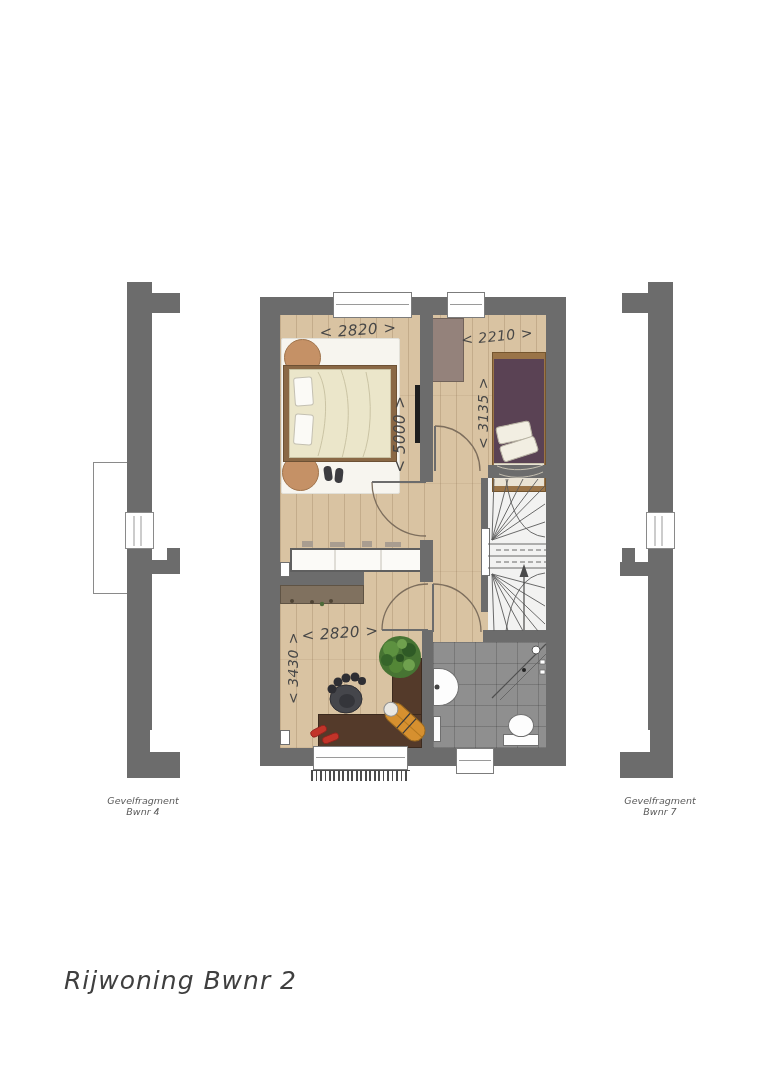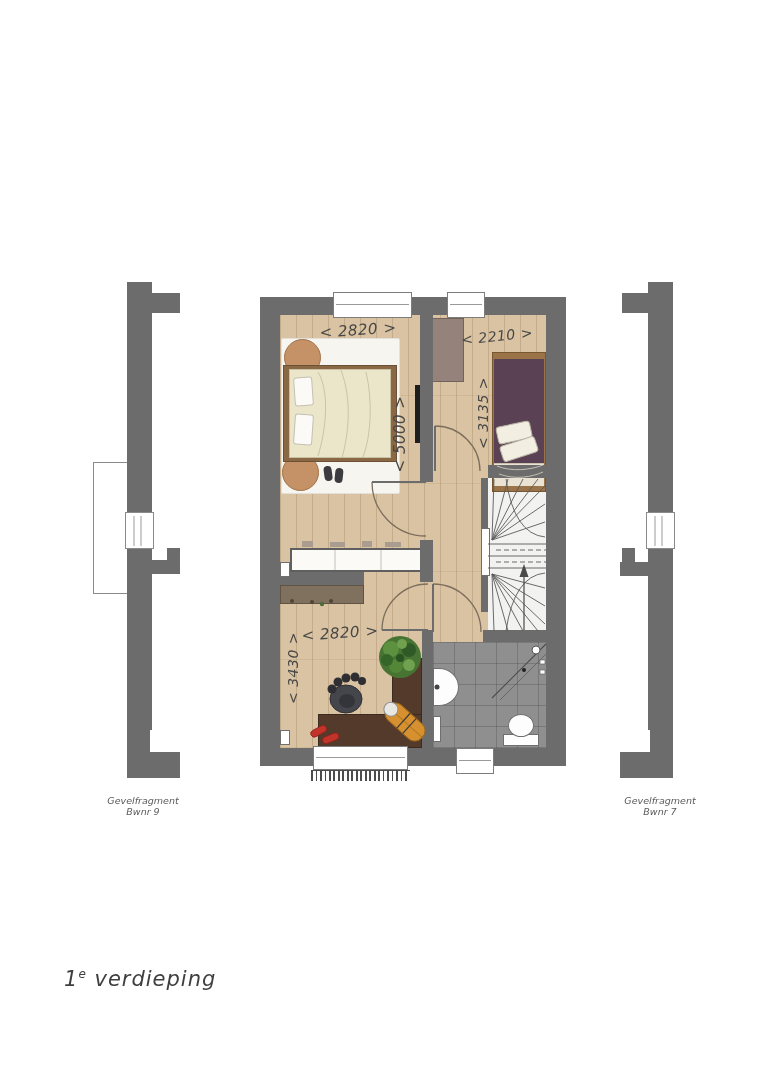--- a/index.html
+++ b/index.html
@@ -59,21 +59,21 @@
     <div class="fragwin abs" style="left:93px;top:462px;width:36px;height:132px;"></div>
     <div class="fragwall" style="left:127px;top:282px;width:25px;height:496px;"></div>
     <div class="fragwall" style="left:152px;top:293px;width:28px;height:20px;"></div>
     <div class="fragwin" style="left:125px;top:512px;width:29px;height:37px;"></div>
     <div class="fragwall" style="left:167px;top:548px;width:13px;height:14px;"></div>
     <div class="fragwall" style="left:152px;top:560px;width:28px;height:14px;"></div>
     <div class="niche" style="left:150px;top:730px;width:12px;height:22px;border:none;"></div>
     <div class="fragwall" style="left:152px;top:752px;width:28px;height:26px;"></div>
     <div class="fraglabel" style="left:143px;top:795px;">
       <div>Gevelfragment</div>
-      <div>Bwnr 9</div>
+      <div>Bwnr 4</div>
     </div>
   </div>
 
   <div class="layer">
     <div class="fragwall" style="left:648px;top:282px;width:25px;height:496px;"></div>
     <div class="fragwall" style="left:622px;top:293px;width:28px;height:20px;"></div>
     <div class="fragwin" style="left:646px;top:512px;width:29px;height:37px;"></div>
     <div class="fragwall" style="left:622px;top:548px;width:13px;height:14px;"></div>
     <div class="fragwall" style="left:620px;top:562px;width:28px;height:14px;"></div>
     <div class="niche" style="left:638px;top:730px;width:12px;height:22px;border:none;"></div>
@@ -257,16 +257,16 @@
   </svg>
 
   <div class="dim hand" style="left:318px;top:321px;width:80px;text-align:center;transform:rotate(-4deg);">&lt; 2820 &gt;</div>
   <div class="dim hand" style="left:457px;top:328px;width:80px;text-align:center;transform:rotate(-6deg);font-size:14px;">&lt; 2210 &gt;</div>
   <div class="dim hand" style="left:352px;top:425px;width:96px;text-align:center;transform:rotate(-90deg);">&lt; 5000 &gt;</div>
   <div class="dim hand" style="left:435px;top:405px;width:96px;text-align:center;transform:rotate(-90deg);font-size:14px;">&lt; 3135 &gt;</div>
   <div class="dim hand" style="left:300px;top:624px;width:80px;text-align:center;transform:rotate(-4deg);">&lt; 2820 &gt;</div>
   <div class="dim hand" style="left:245px;top:660px;width:96px;text-align:center;transform:rotate(-90deg);font-size:14px;">&lt; 3430 &gt;</div>
 
   <div class="title hand">
-    <div class="l2"><span>1</span><sup>e</sup> <span>verdieping</span></div>
+    <div class="l1">Rijwoning Bwnr 2</div>
   </div>
 
 </div>
 
 </body></html>

